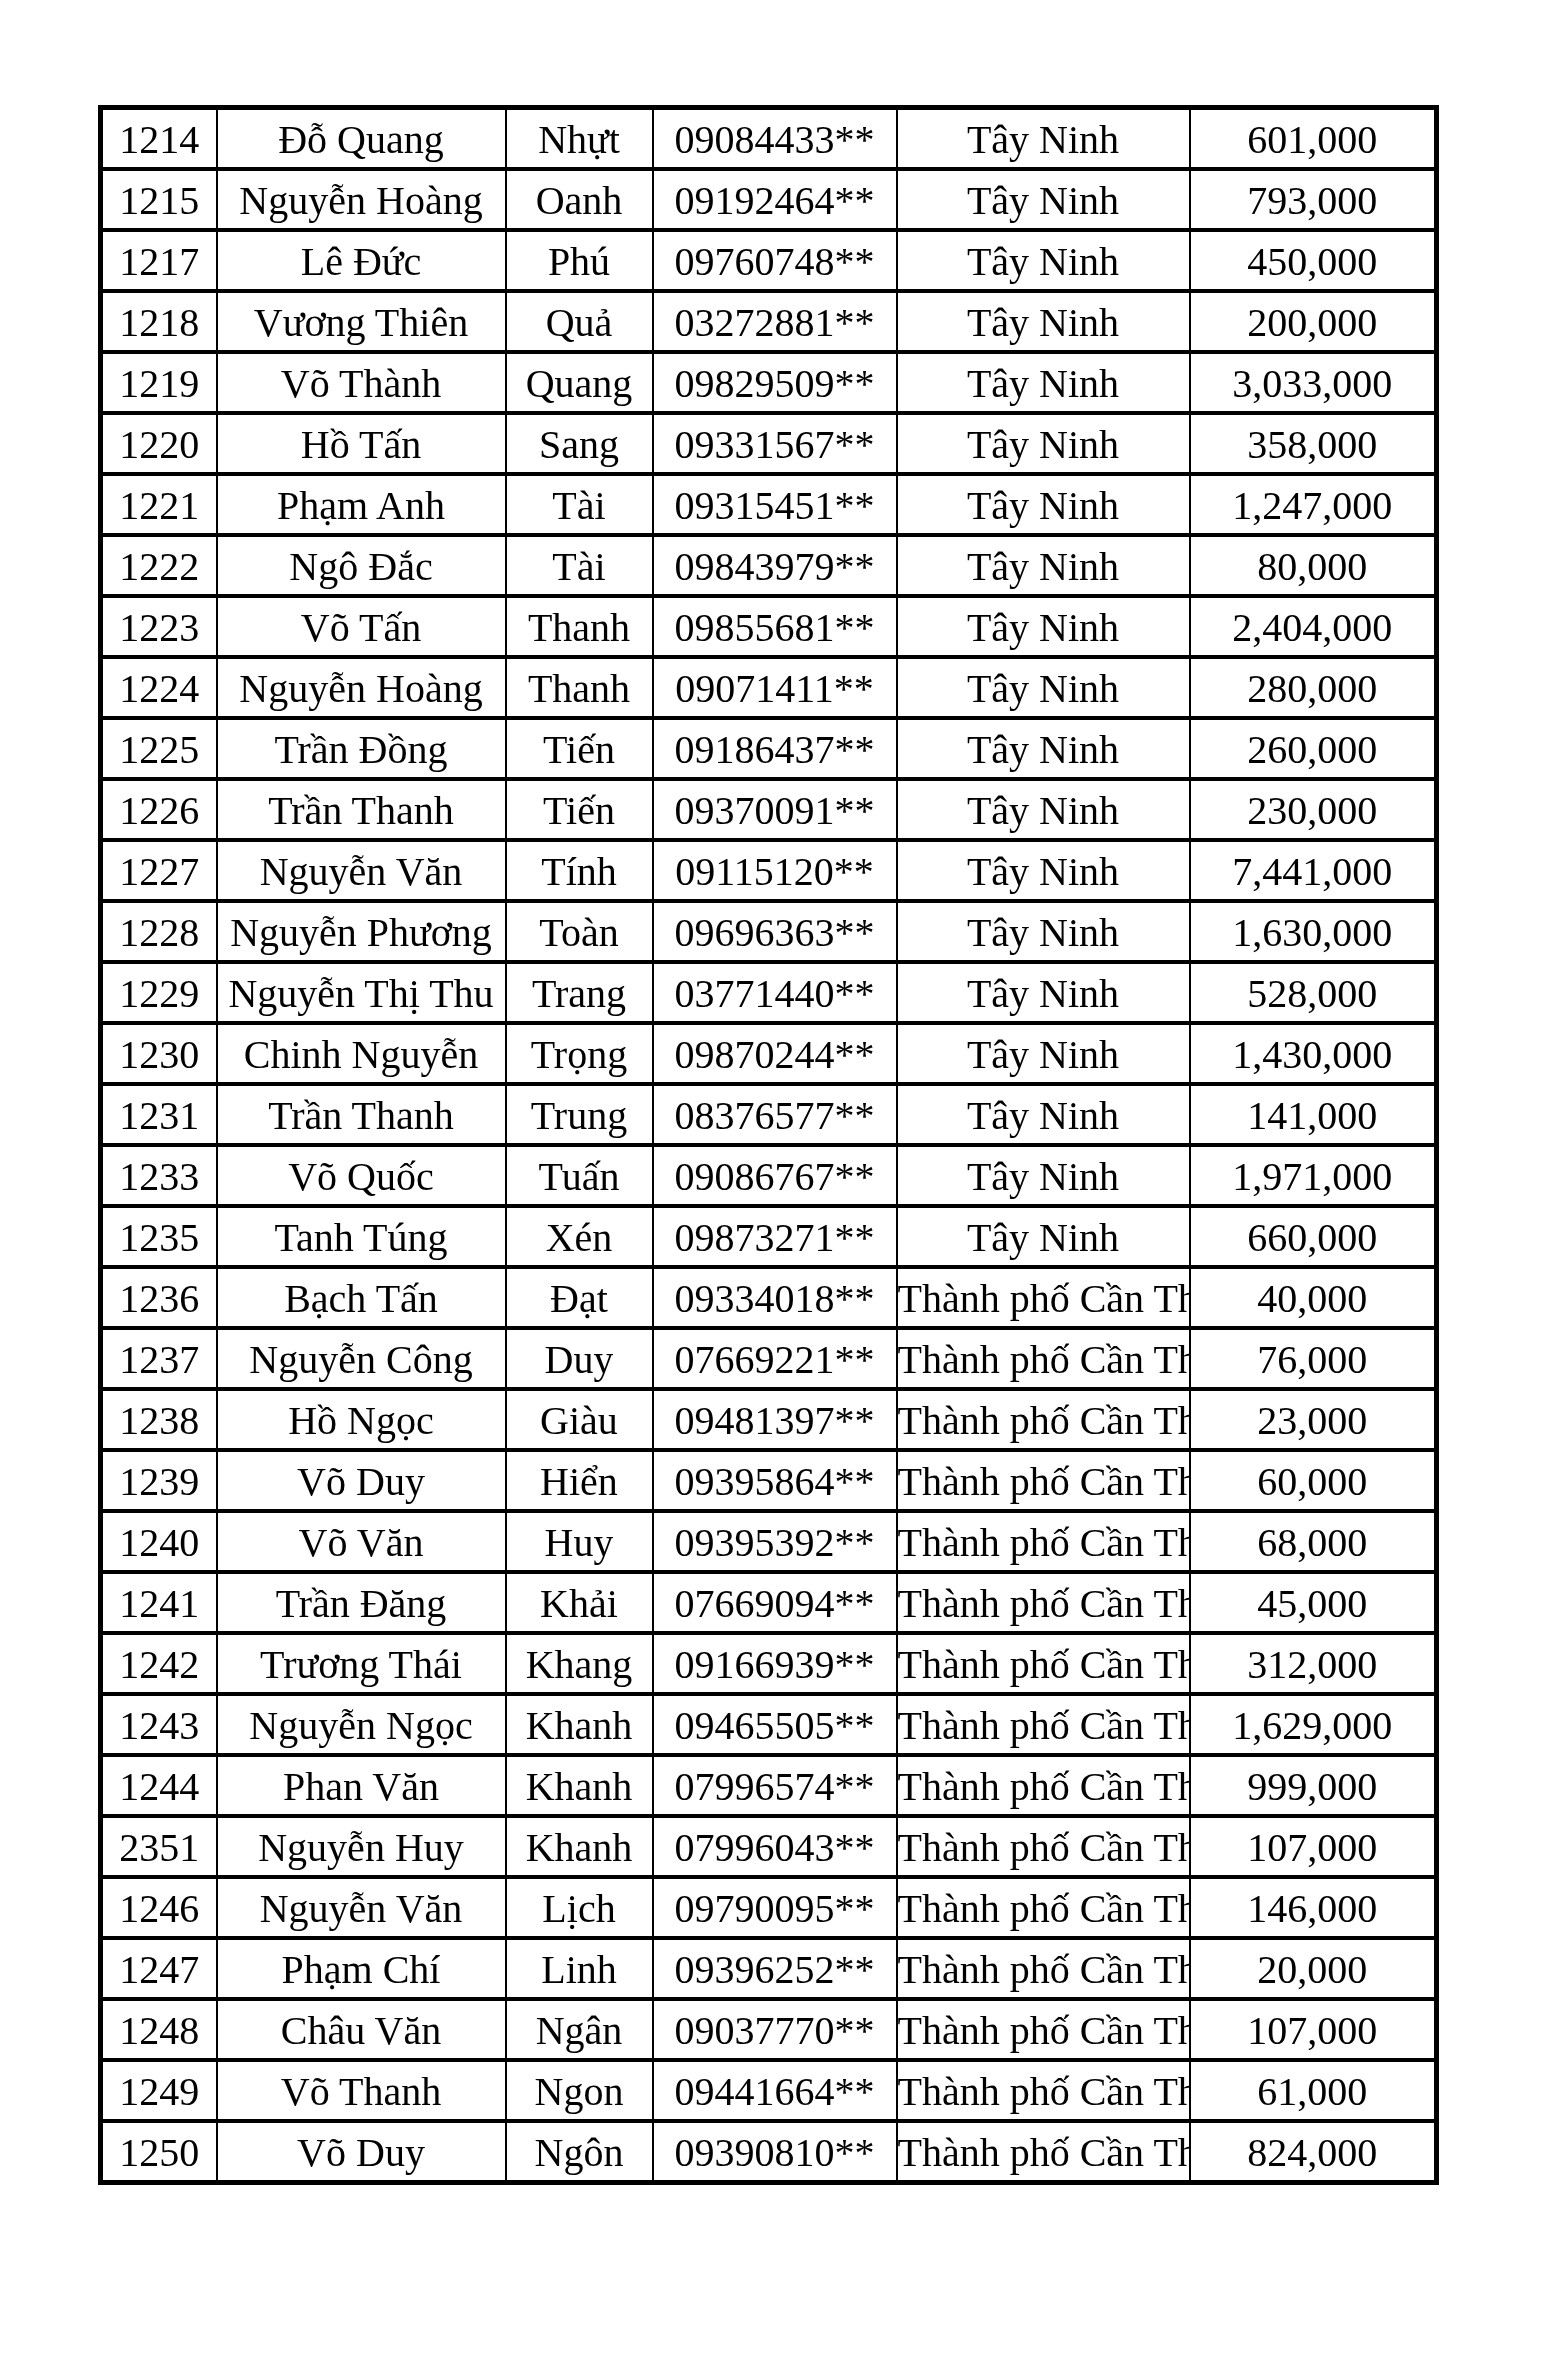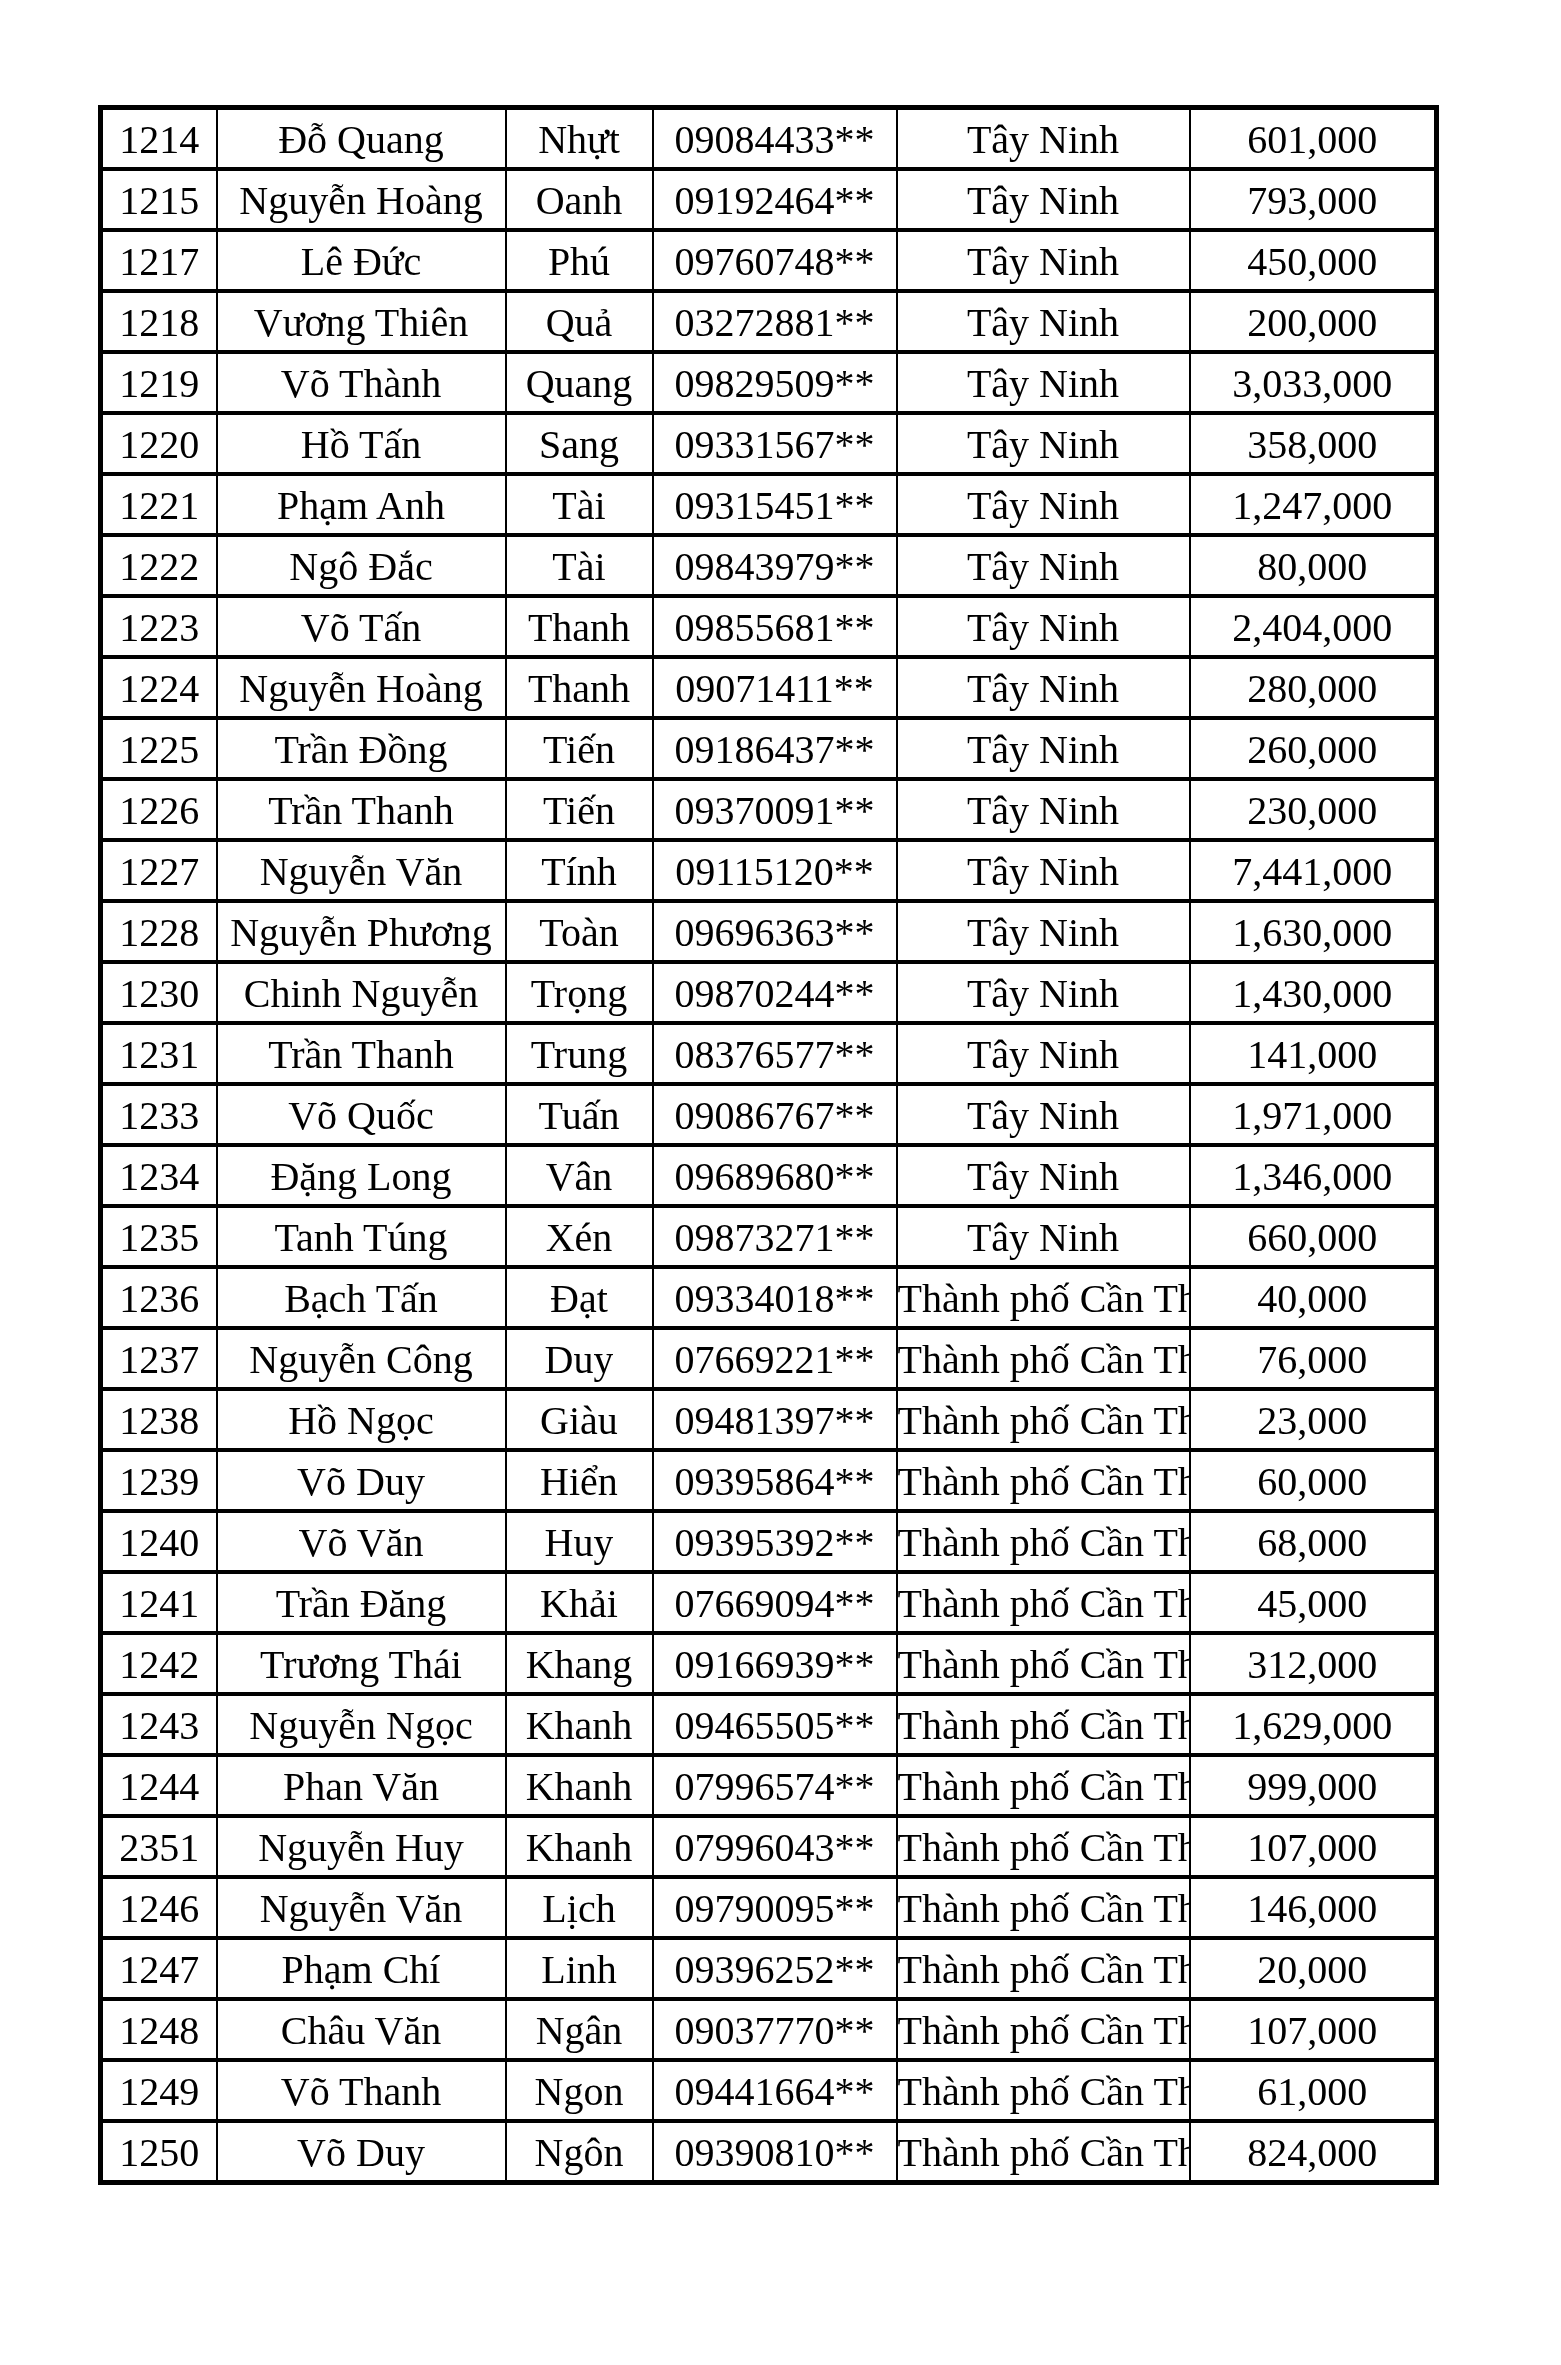--- a/index.html
+++ b/index.html
@@ -196,20 +196,28 @@
 
   <tr>
     <td class="c-no"><span class="clip">1228</span></td>
     <td class="c-name"><span class="clip">Nguyễn Phương</span></td>
     <td class="c-given"><span class="clip">Toàn</span></td>
     <td class="c-phone"><span class="clip">09696363**</span></td>
     <td class="c-prov"><span class="clip">Tây Ninh</span></td>
     <td class="c-amt"><span class="clip">1,630,000</span></td>
   </tr>
 
+  <tr>
+    <td class="c-no"><span class="clip">1229</span></td>
+    <td class="c-name"><span class="clip">Nguyễn Thị Thu</span></td>
+    <td class="c-given"><span class="clip">Trang</span></td>
+    <td class="c-phone"><span class="clip">03771440**</span></td>
+    <td class="c-prov"><span class="clip">Tây Ninh</span></td>
+    <td class="c-amt"><span class="clip">528,000</span></td>
+  </tr>
 
   <tr>
     <td class="c-no"><span class="clip">1230</span></td>
     <td class="c-name"><span class="clip">Chinh Nguyễn</span></td>
     <td class="c-given"><span class="clip">Trọng</span></td>
     <td class="c-phone"><span class="clip">09870244**</span></td>
     <td class="c-prov"><span class="clip">Tây Ninh</span></td>
     <td class="c-amt"><span class="clip">1,430,000</span></td>
   </tr>
 
@@ -225,28 +233,20 @@
 
   <tr>
     <td class="c-no"><span class="clip">1233</span></td>
     <td class="c-name"><span class="clip">Võ Quốc</span></td>
     <td class="c-given"><span class="clip">Tuấn</span></td>
     <td class="c-phone"><span class="clip">09086767**</span></td>
     <td class="c-prov"><span class="clip">Tây Ninh</span></td>
     <td class="c-amt"><span class="clip">1,971,000</span></td>
   </tr>
 
-  <tr>
-    <td class="c-no"><span class="clip">1234</span></td>
-    <td class="c-name"><span class="clip">Đặng Long</span></td>
-    <td class="c-given"><span class="clip">Vân</span></td>
-    <td class="c-phone"><span class="clip">09689680**</span></td>
-    <td class="c-prov"><span class="clip">Tây Ninh</span></td>
-    <td class="c-amt"><span class="clip">1,346,000</span></td>
-  </tr>
 
   <tr>
     <td class="c-no"><span class="clip">1235</span></td>
     <td class="c-name"><span class="clip">Tanh Túng</span></td>
     <td class="c-given"><span class="clip">Xén</span></td>
     <td class="c-phone"><span class="clip">09873271**</span></td>
     <td class="c-prov"><span class="clip">Tây Ninh</span></td>
     <td class="c-amt"><span class="clip">660,000</span></td>
   </tr>
 

